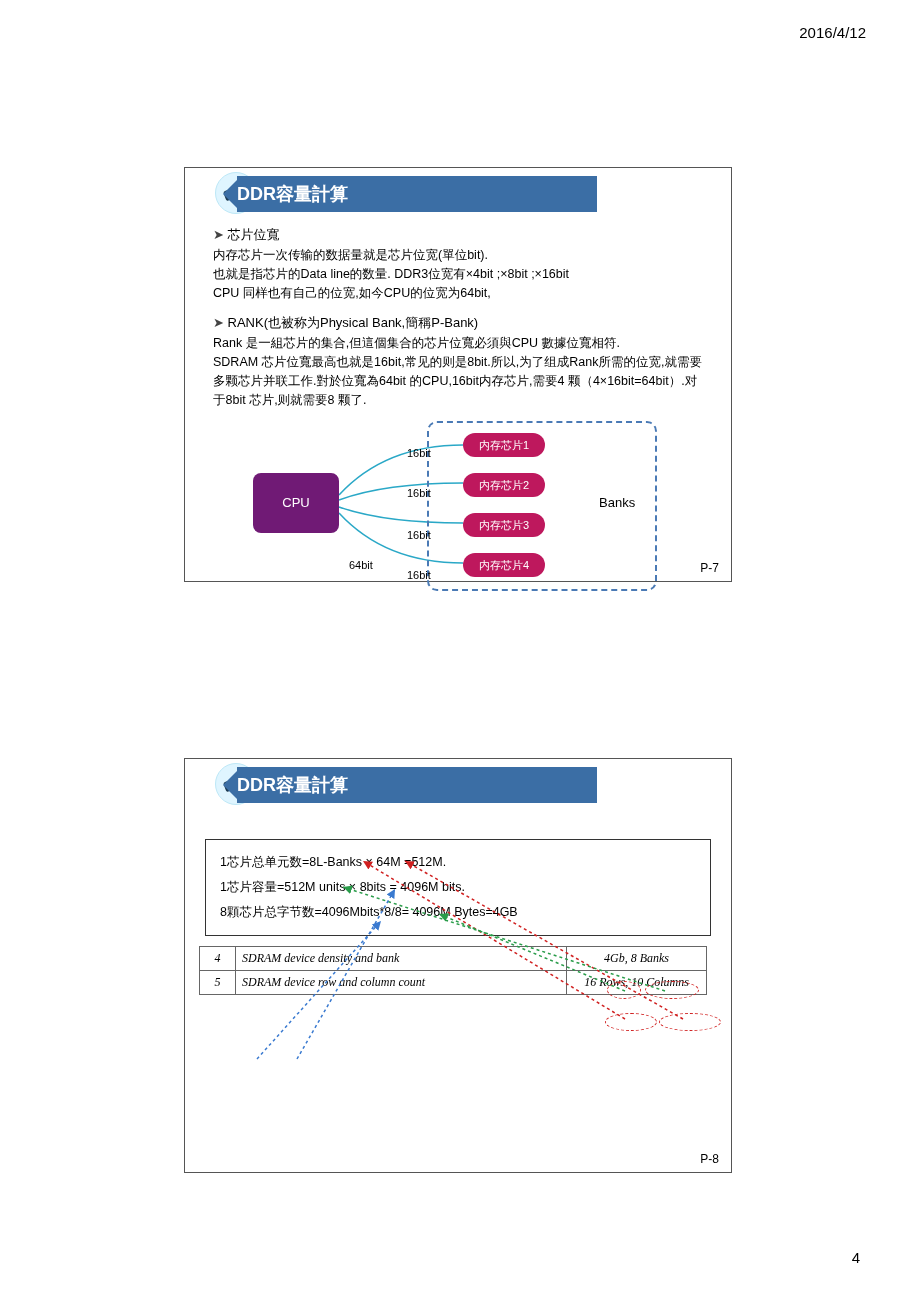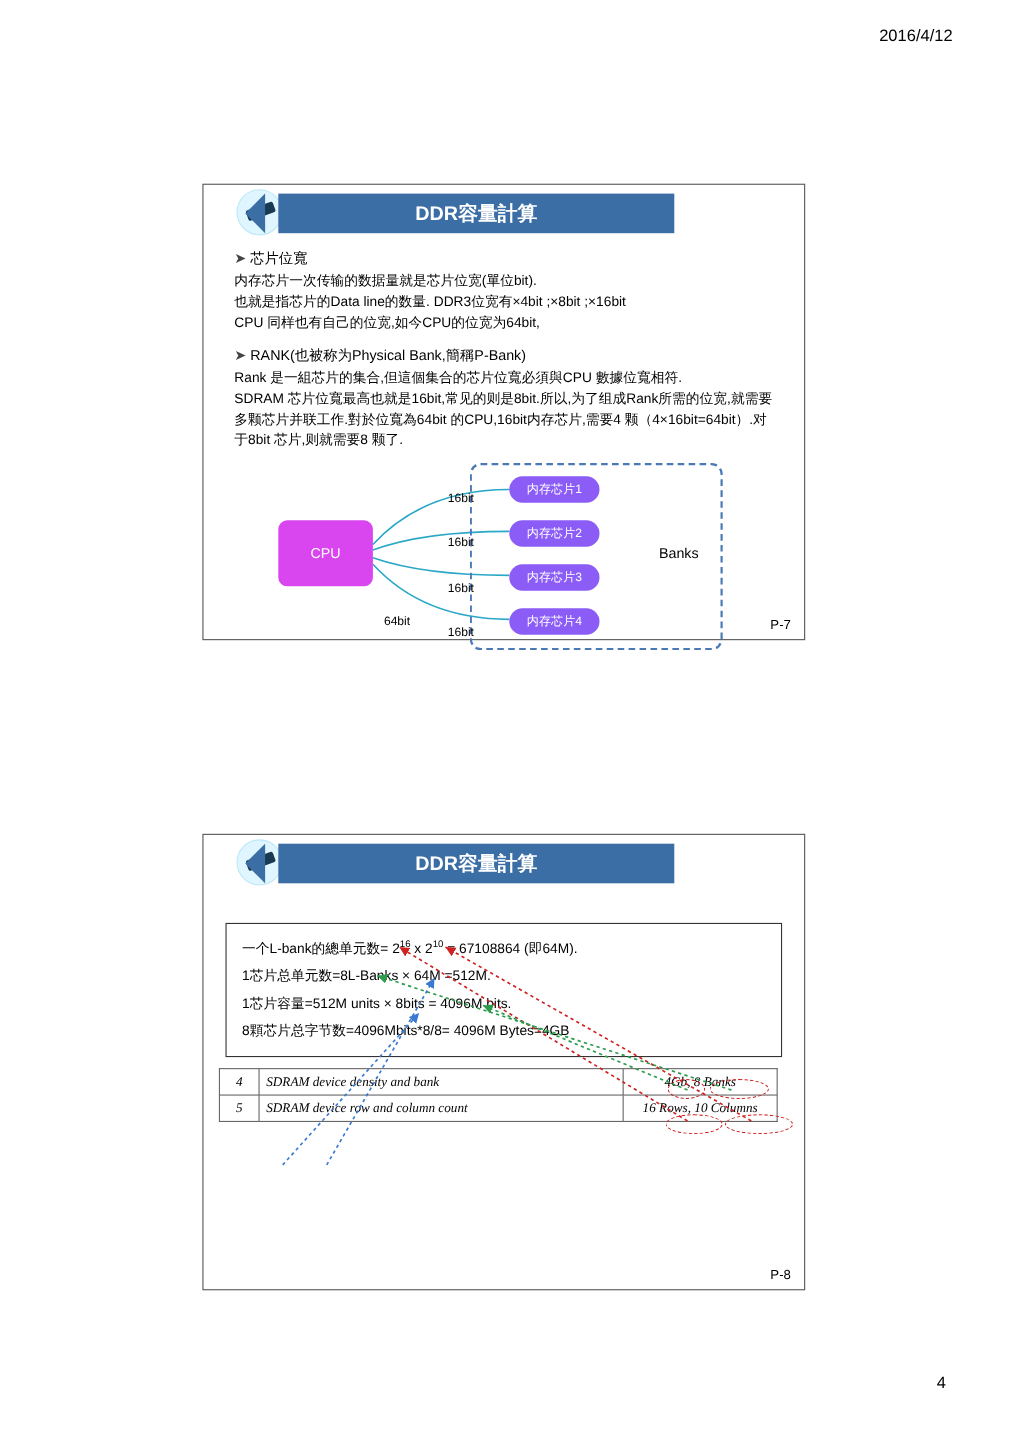--- a/index.html
+++ b/index.html
@@ -32,29 +32,28 @@
   }
   .slide1 { top: 167px; height: 415px; }
   .slide2 { top: 758px; height: 415px; }
   .title-bar {
     position: relative;
     height: 42px;
     margin: 8px 0 8px 0;
   }
   .title-banner {
     position: absolute;
-    left: 68px;
+    left: 52px;
     top: 0;
     width: 360px;
     height: 36px;
     background: #3b6ea5;
     color: #fff;
     font-size: 18px;
     font-weight: bold;
-    text-align: center;
     line-height: 36px;
   }
   .title-chevron {
     position: absolute;
     left: 38px;
     top: 0;
     width: 0; height: 0;
     border-top: 18px solid transparent;
     border-bottom: 18px solid transparent;
     border-right: 18px solid #3b6ea5;
@@ -104,41 +103,41 @@
     position: relative;
     height: 180px;
     margin-top: 6px;
   }
   .cpu-box {
     position: absolute;
     left: 68px;
     top: 58px;
     width: 86px;
     height: 60px;
-    background: #d946ef;
+    background: #701a75;
     color: #fff;
     border-radius: 8px;
     text-align: center;
     line-height: 60px;
     font-size: 13px;
   }
   .rank-frame {
     position: absolute;
     left: 242px;
     top: 6px;
     width: 230px;
     height: 170px;
     border: 2px dashed #4a7ab5;
     border-radius: 10px;
   }
   .chip-box {
     position: absolute;
     width: 82px;
     height: 24px;
-    background: #8b5cf6;
+    background: #be185d;
     color: #fff;
     border-radius: 12px;
     text-align: center;
     line-height: 24px;
     font-size: 11px;
     left: 278px;
   }
   .rank-label {
     position: absolute;
     left: 414px;
@@ -221,23 +220,20 @@
 </div>
 
 <div class="slide slide2">
   <div class="title-bar">
     <div class="chip-icon"></div>
     <div class="title-chevron"></div>
     <div class="title-banner">DDR容量計算</div>
   </div>
 
   <div class="calc-box">
-    <div>
-      <span>一个L-bank的總单元数= 2</span><sup>16</sup><span> x 2</span><sup>10</sup><span> = 67108864 (即64M).</span>
-    </div>
     <div>1芯片总单元数=8L-Banks × 64M =512M.</div>
     <div>1芯片容量=512M units × 8bits = 4096M bits.</div>
     <div>8顆芯片总字节数=4096Mbits*8/8= 4096M Bytes=4GB</div>
   </div>
 
   <table class="table2">
     <tbody>
         <tr>
       <td>4</td>
       <td>SDRAM device density and bank</td>

